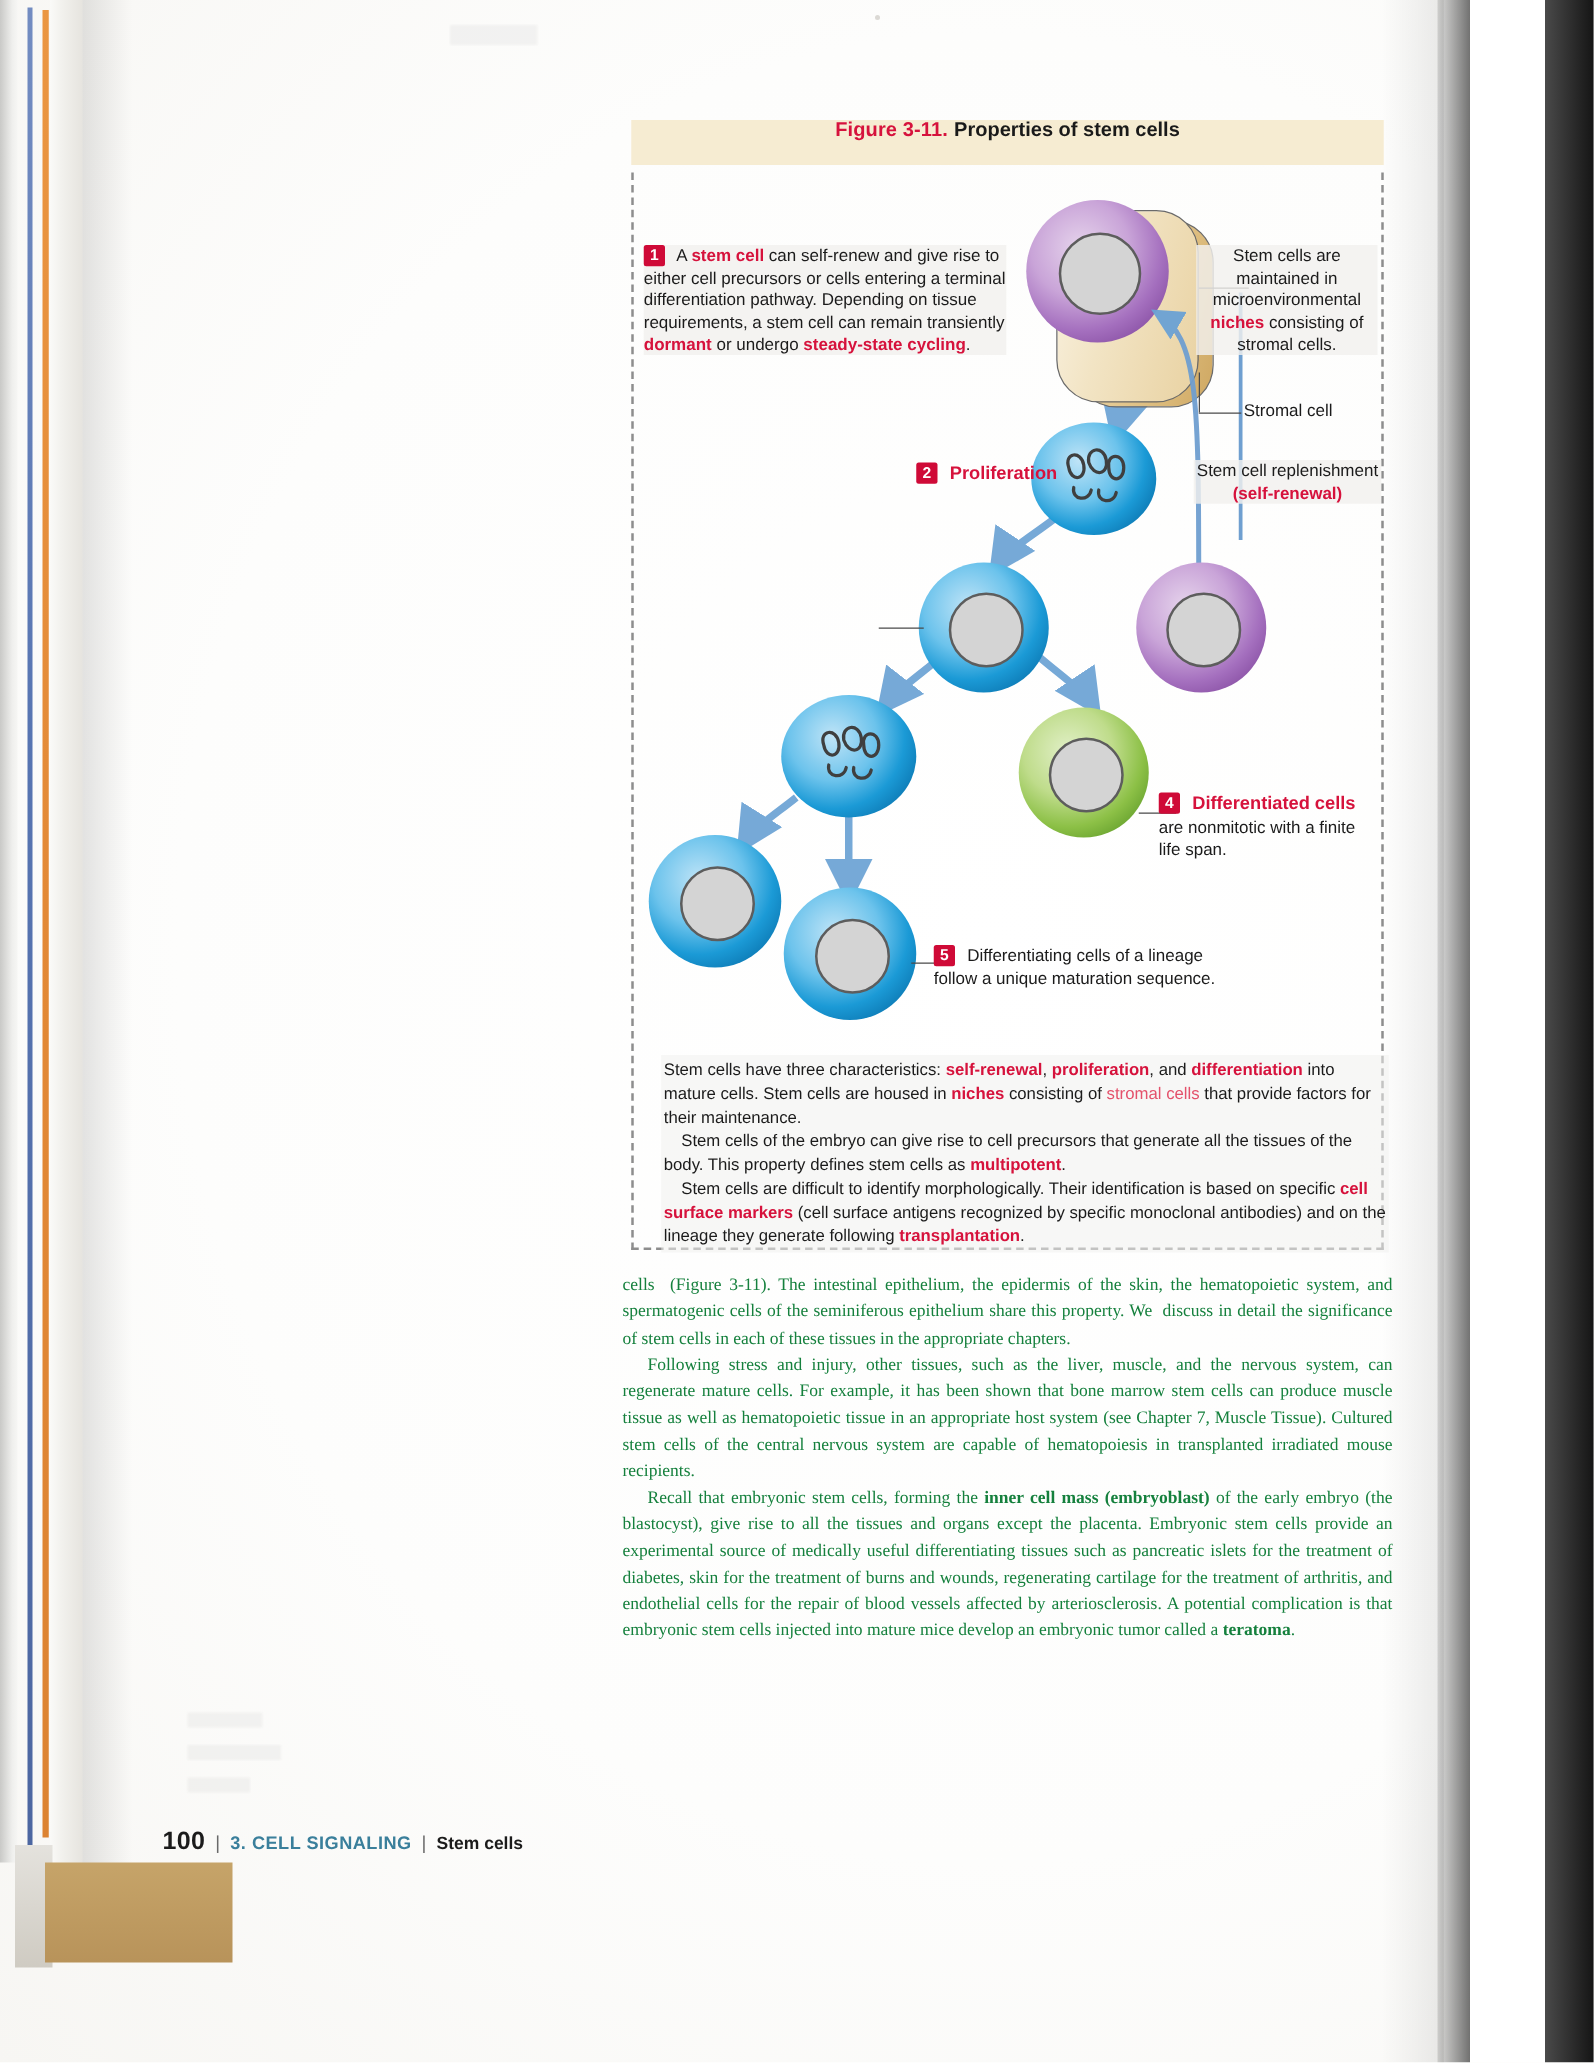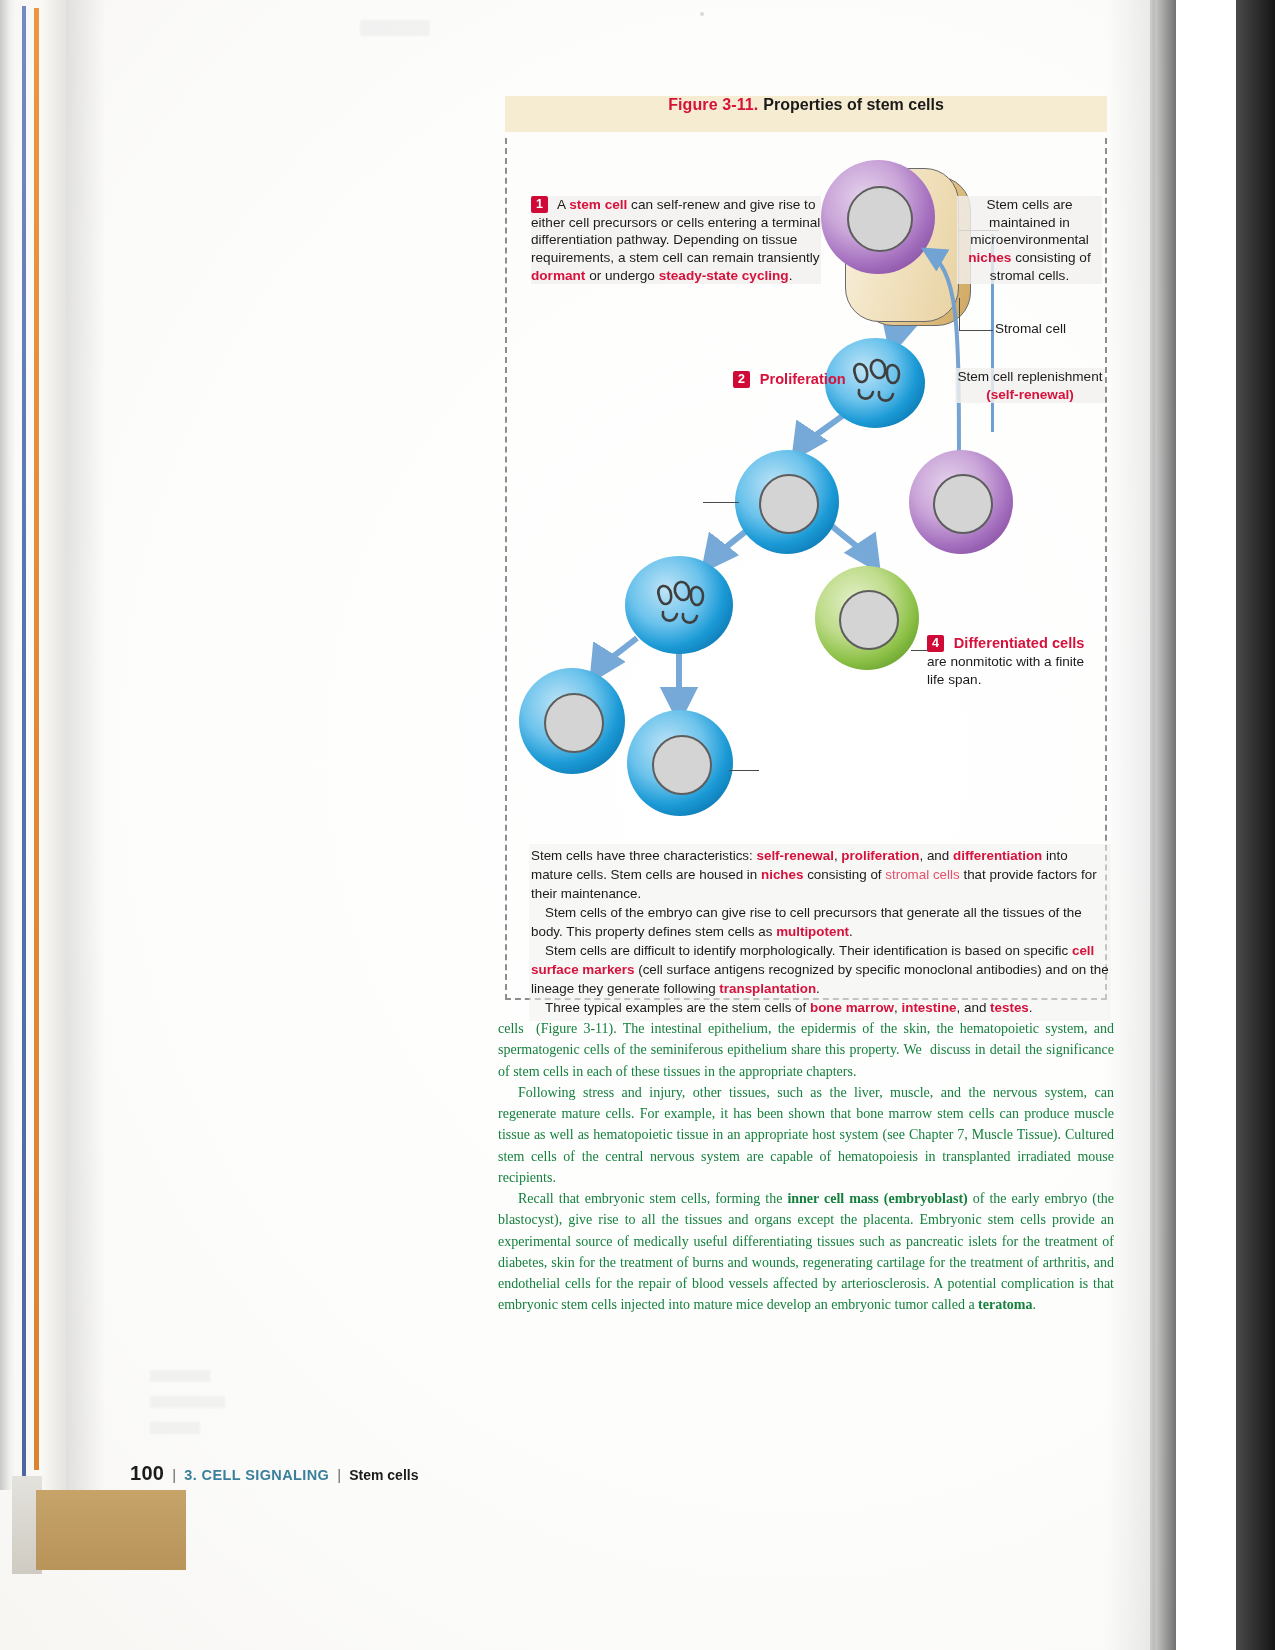--- a/index.html
+++ b/index.html
@@ -236,21 +236,21 @@
       <div class="nuc" style="left:25px;top:25px;width:56px;height:56px;"></div>
     </div>
 
     <div class="leader" style="left:452px;top:92px;width:40px;"></div>
     <div class="leader-v" style="left:452px;top:160px;height:32px;"></div>
     <div class="leader" style="left:452px;top:192px;width:34px;"></div>
     <div class="leader" style="left:196px;top:364px;width:36px;"></div>
     <div class="leader" style="left:404px;top:512px;width:30px;"></div>
     <div class="leader" style="left:222px;top:632px;width:30px;"></div>
 
-    <div class="lbl" style="left:24px;top:58px;width:290px;">
+    <div class="lbl" style="left:8px;top:58px;width:290px;">
       <span><span class="num">1</span> A <span class="red">stem cell</span> can self-renew and give rise to either cell precursors or cells entering a terminal differentiation pathway. Depending on tissue requirements, a stem cell can remain transiently <span class="red">dormant</span> or undergo <span class="red">steady-state cycling</span>.</span>
     </div>
 
     <div class="lbl" style="left:450px;top:58px;width:145px;text-align:center;">
       <span>Stem cells are maintained in microenvironmental <span class="red">niches</span> consisting of stromal cells.</span>
     </div>
 
     <div class="lbl" style="left:488px;top:182px;width:110px;background:transparent;">
       <span>Stromal cell</span>
     </div>
@@ -261,26 +261,28 @@
 
     <div class="lbl" style="left:448px;top:230px;width:150px;text-align:center;">
       <span>Stem cell replenishment<br><span class="red">(self-renewal)</span></span>
     </div>
 
 
     <div class="lbl" style="left:420px;top:496px;width:178px;background:transparent;">
       <span><span class="num">4</span> <span class="hdr-red">Differentiated cells</span><br>are nonmitotic with a finite life span.</span>
     </div>
 
+    <div class="lbl" style="left:240px;top:618px;width:250px;background:transparent;">
+      <span><span class="num">5</span> Differentiating cells of a lineage follow a unique maturation sequence.</span>
+    </div>
 
     <div class="summary">
       <p>Stem cells have three characteristics: <span class="red">self-renewal</span>, <span class="red">proliferation</span>, and <span class="red">differentiation</span> into mature cells. Stem cells are housed in <span class="red">niches</span> consisting of <span class="pinkish">stromal cells</span> that provide factors for their maintenance.</p>
       <p class="ind">Stem cells of the embryo can give rise to cell precursors that generate all the tissues of the body. This property defines stem cells as <span class="red">multipotent</span>.</p>
       <p class="ind">Stem cells are difficult to identify morphologically. Their identification is based on specific <span class="red">cell surface markers</span> (cell surface antigens recognized by specific monoclonal antibodies) and on the lineage they generate following <span class="red">transplantation</span>.</p>
-      <p class="ind">Three typical examples are the stem cells of <span class="red">bone marrow</span>, <span class="red">intestine</span>, and <span class="red">testes</span>.</p>
     </div>
 
   </div>
 </div>
 
 <div id="bodycopy">
   <p>cells &nbsp;(Figure 3-11). The intestinal epithelium, the epidermis of the skin, the hematopoietic system, and spermatogenic cells of the seminiferous epithelium share this property. We &nbsp;discuss in detail the significance of stem cells in each of these tissues in the appropriate chapters.</p>
   <p class="ind">Following stress and injury, other tissues, such as the liver, muscle, and the nervous system, can regenerate mature cells. For example, it has been shown that bone marrow stem cells can produce muscle tissue as well as hematopoietic tissue in an appropriate host system (see Chapter 7, Muscle Tissue). Cultured stem cells of the central nervous system are capable of hematopoiesis in transplanted irradiated mouse recipients.</p>
   <p class="ind">Recall that embryonic stem cells, forming the <b>inner cell mass (embryoblast)</b> of the early embryo (the blastocyst), give rise to all the tissues and organs except the placenta. Embryonic stem cells provide an experimental source of medically useful differentiating tissues such as pancreatic islets for the treatment of diabetes, skin for the treatment of burns and wounds, regenerating cartilage for the treatment of arthritis, and endothelial cells for the repair of blood vessels affected by arteriosclerosis. A potential complication is that embryonic stem cells injected into mature mice develop an embryonic tumor called a <b>teratoma</b>.</p>
 </div>

